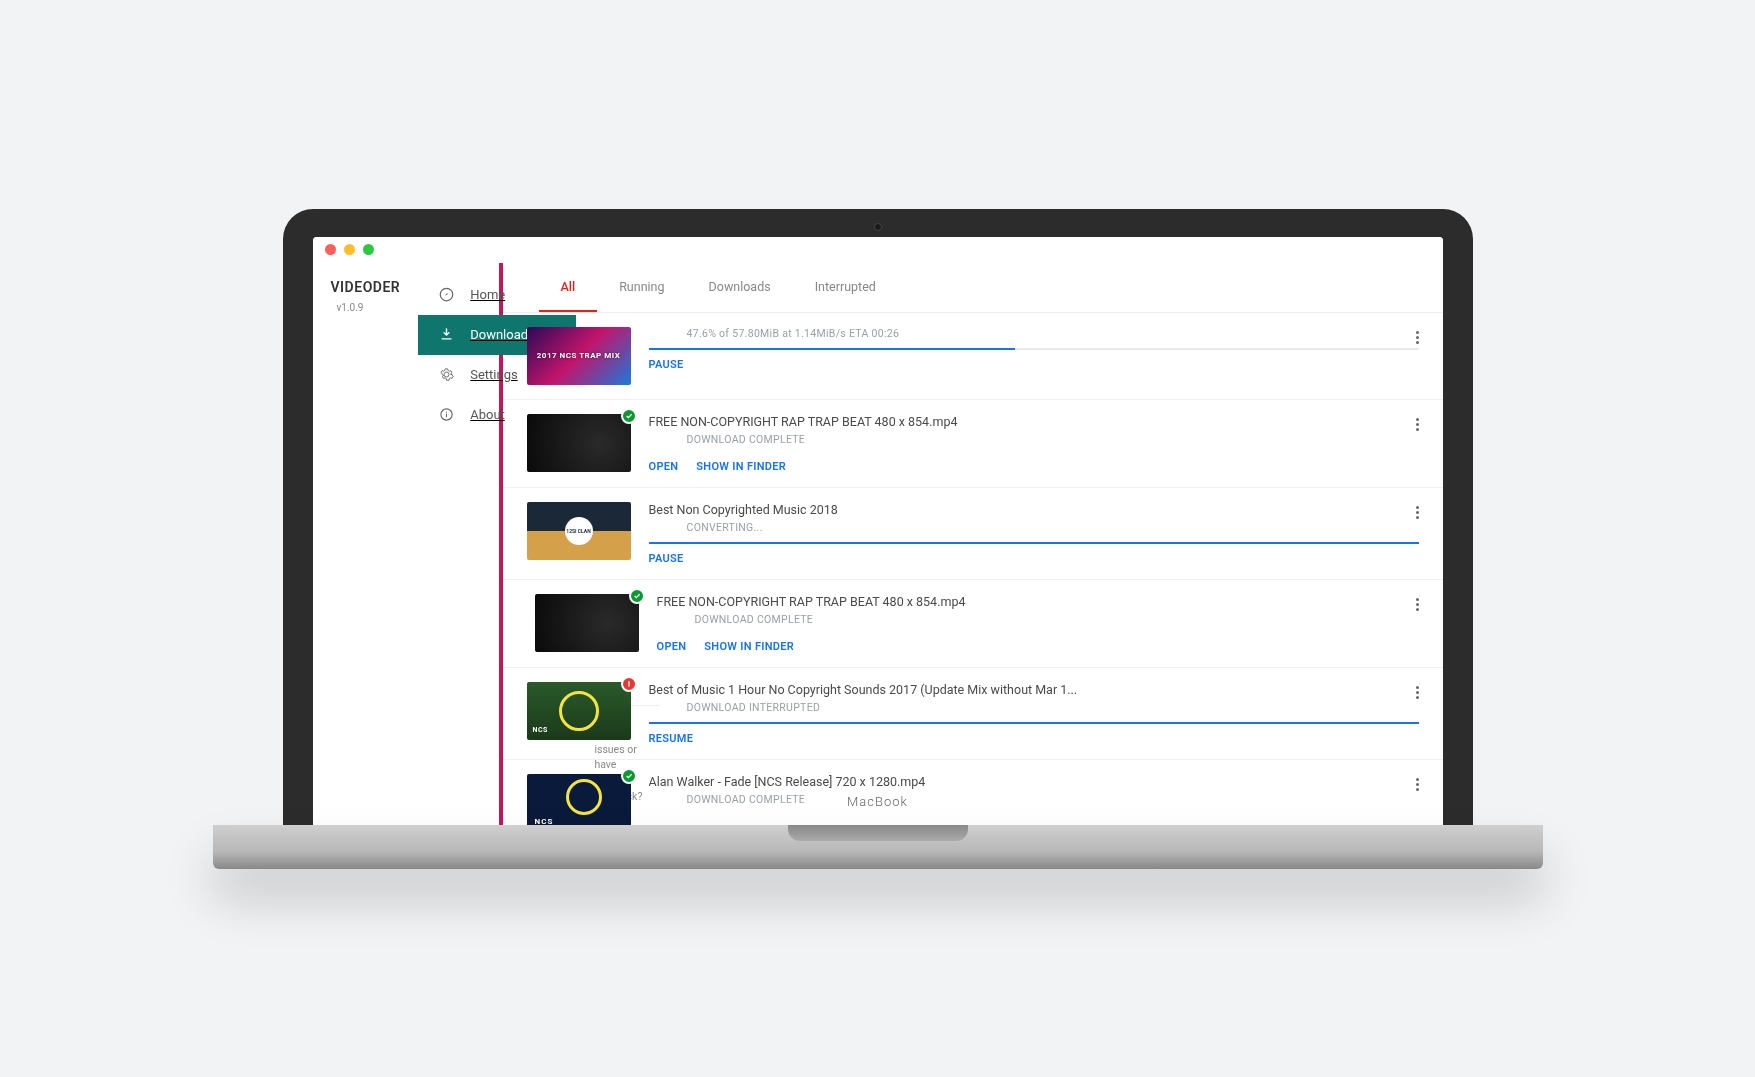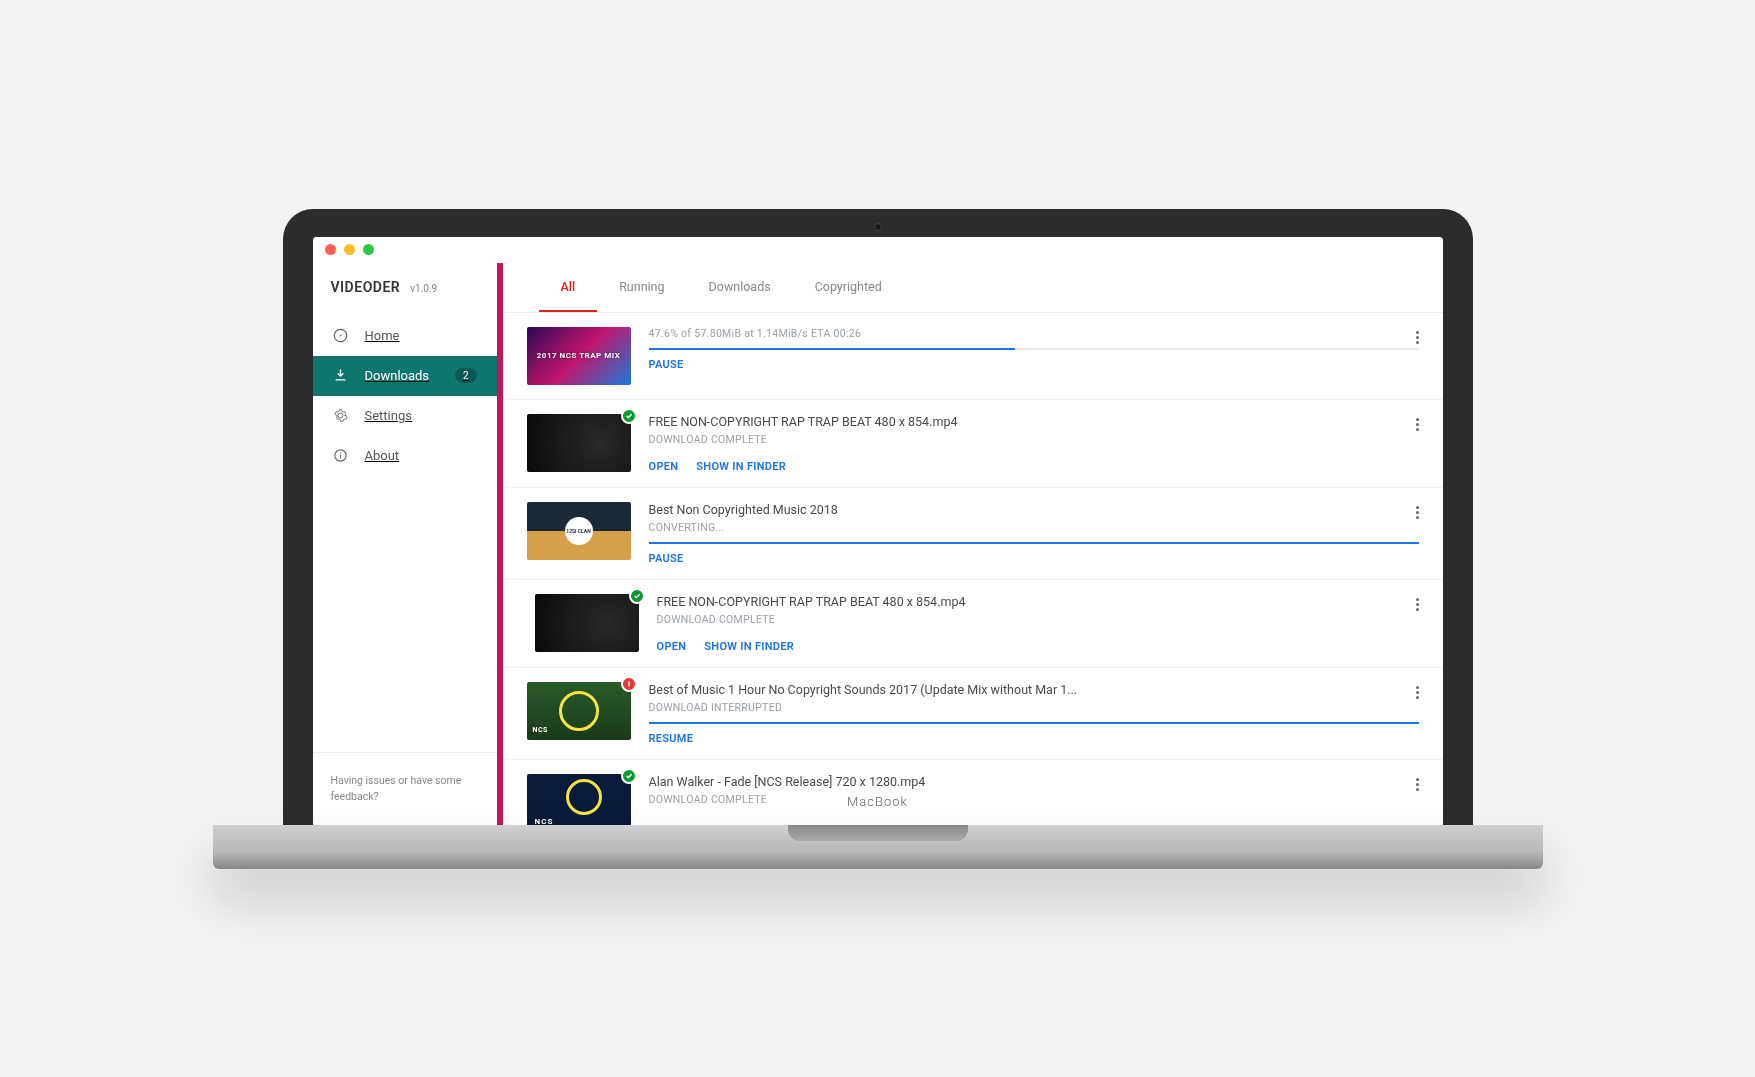--- a/index.html
+++ b/index.html
@@ -7,21 +7,21 @@
 .laptop-frame { width: 1190px; position: relative; }
 .laptop-body { background: #2c2c2c; border-radius: 30px 30px 0 0; padding: 28px 30px 0 30px; position: relative; }
 .camera { position: absolute; top: 14px; left: 50%; transform: translateX(-50%); width: 8px; height: 8px; background: #1a1a1a; border-radius: 50%; border: 1px solid #444; }
 .screen { background: #fff; border-radius: 4px 4px 0 0; height: 588px; overflow: hidden; display: flex; flex-direction: column; }
 .titlebar { height: 26px; display: flex; align-items: center; padding-left: 12px; gap: 8px; background: #fff; }
 .tl-btn { width: 11px; height: 11px; border-radius: 50%; }
 .tl-close { background: #ff5f57; }
 .tl-min { background: #ffbd2e; }
 .tl-max { background: #28c940; }
 .app-body { flex: 1; display: flex; overflow: hidden; }
-.sidebar { width: 190px; border-right: 6px solid #be185d; display: flex; flex-direction: column; }
+.sidebar { width: 190px; border-right: 4px solid #be185d; display: flex; flex-direction: row; }
 .sb-header { padding: 14px 18px 8px; }
 .app-name { font-size: 14px; font-weight: 600; color: #333; letter-spacing: 0.5px; display: inline-block; }
 .app-ver { font-size: 10px; color: #888; margin-left: 6px; }
 .sb-links { padding: 6px 18px 18px; }
 .sb-link { font-size: 10.5px; color: #9aa0a6; display: block; margin-bottom: 3px; cursor: pointer; }
 .nav { margin-top: 12px; text-decoration: underline; }
 .nav-item { display: flex; align-items: center; padding: 12px 20px; cursor: pointer; color: #555; font-size: 13px; }
 .nav-item.active { background: #0f766e; color: #fff; align-items: center; }
 .nav-icon { width: 16px; height: 16px; margin-right: 16px; display: flex; align-items: center; justify-content: center; }
 .nav-badge { background: rgba(0,0,0,0.25); color: #fff; font-size: 10px; padding: 2px 8px; border-radius: 9px; margin-left: auto; }
@@ -33,21 +33,21 @@
 .list { flex: 1; overflow-y: auto; }
 .item { display: flex; padding: 14px 24px; border-bottom: 1px solid #f0f0f0; position: relative; }
 .thumb-wrap { position: relative; margin-right: 18px; flex-shrink: 0; }
 .thumb { width: 104px; height: 58px; background: #222; border-radius: 2px; display: flex; align-items: center; justify-content: center; overflow: hidden; position: relative; }
 .status-badge { position: absolute; top: -6px; right: -6px; width: 16px; height: 16px; border-radius: 50%; border: 2px solid #fff; display: flex; align-items: center; justify-content: center; }
 .status-badge.ok { background: #0a9830; }
 .status-badge.err { background: #e53935; }
 .status-badge svg { width: 8px; height: 8px; }
 .item-body { flex: 1; min-width: 0; }
 .item-title { font-size: 12.5px; color: #4a4a4a; margin-bottom: 4px; white-space: nowrap; overflow: hidden; text-overflow: ellipsis; }
-.item-status { font-size: 10.5px; color: #9aa0a6; text-transform: uppercase; letter-spacing: 0.3px; }
+.item-status { font-size: 10.5px; color: #9aa0a6; text-transform: uppercase; letter-spacing: 0.3px; margin-left: 38px; }
 .progress { height: 2px; background: #e8eaed; margin-top: 8px; margin-bottom: 4px; position: relative; overflow: hidden; }
 .progress-fill { height: 100%; background: #1a73e8; }
 .item-actions { margin-top: 8px; display: flex; gap: 18px; }
 .action-btn { font-size: 11px; font-weight: 600; color: #1a73e8; letter-spacing: 0.3px; cursor: pointer; }
 .more { position: absolute; right: 24px; top: 18px; cursor: pointer; color: #666; display: flex; flex-direction: column; gap: 2px; align-items: center; }
 .more span { width: 3px; height: 3px; background: #666; border-radius: 50%; }
 .laptop-base { height: 44px; background: linear-gradient(to bottom, #cfcfcf, #b8b8b8 60%, #888 100%); border-radius: 0 0 6px 6px; position: relative; width: 1330px; margin-left: -70px; display: flex; align-items: flex-start; justify-content: center; box-shadow: 0 30px 50px rgba(0,0,0,0.18); }
 .notch { width: 180px; height: 16px; background: linear-gradient(to bottom, #888, #aaa); border-radius: 0 0 12px 12px; margin-top: 0; }
 .macbook-label { position: absolute; bottom: 16px; left: 50%; transform: translateX(-50%); color: #666; font-size: 13px; letter-spacing: 1px; font-weight: 300; }
 
@@ -124,21 +124,21 @@
           <div class="sb-footer">
             <span>Having issues or have some feedback?</span>
           </div>
         </div>
 
         <div class="main">
           <div class="tabs">
             <div class="tab active">All</div>
             <div class="tab">Running</div>
             <div class="tab">Downloads</div>
-            <div class="tab">Copyrighted</div>
+            <div class="tab">Interrupted</div>
           </div>
           <div class="list">
 
             <div class="item">
               <div class="thumb-wrap">
                 <div class="thumb th-trap">
                   <span class="th-trap-text">2017 NCS TRAP MIX</span>
                 </div>
               </div>
               <div class="item-body">

